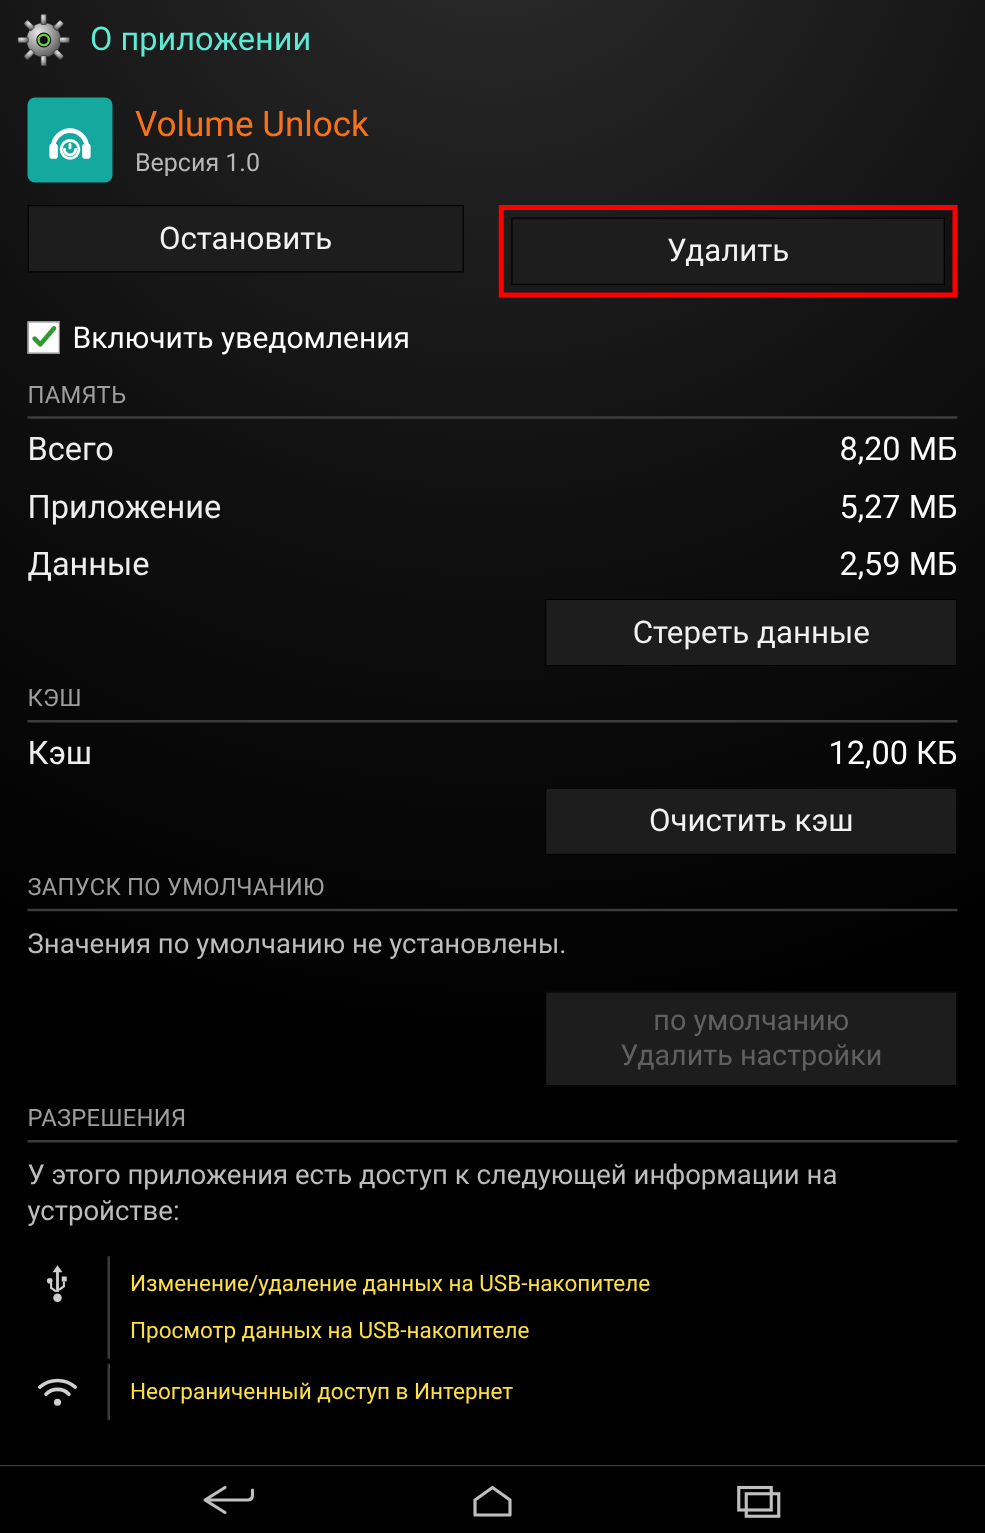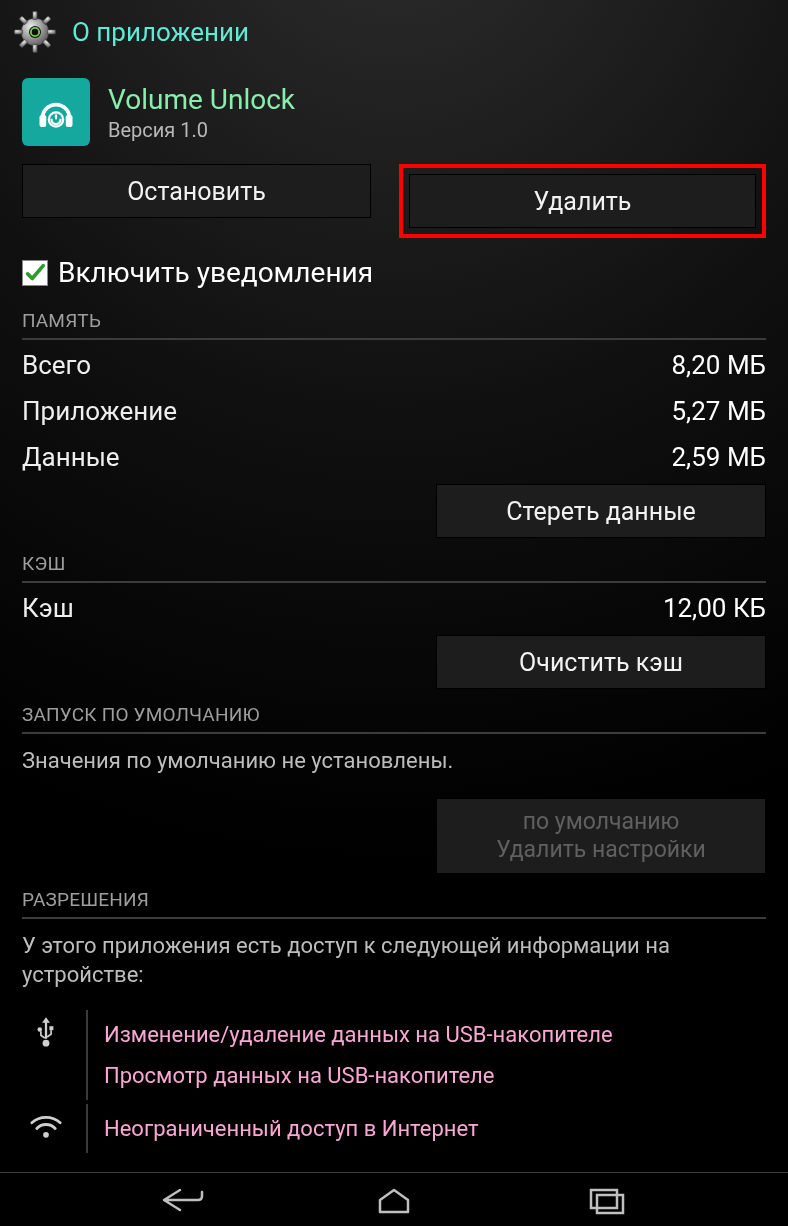--- a/index.html
+++ b/index.html
@@ -19,21 +19,21 @@
   .gear-icon svg { width:100%; height:100%; }
 
   .content { padding: 14px 22px 0 22px; }
 
   
   .apphdr { display:flex; align-items:center; gap:18px; margin-bottom:18px;}
   .appicon {
     width:68px; height:68px; border-radius:6px;
     background:#14a89e; display:flex; align-items:center; justify-content:center;
   }
-  .appname { font-size:28px; color:#86efac; }
+  .appname { font-size:28px; color:#f97316; }
   .appver  { font-size:20px; color:#b8b8b8; margin-top:2px;}
 
   
   .btnrow { display:flex; gap:28px; margin-bottom:18px;}
   .btn {
     flex:1; height:54px; background:#1d1d1d; border:1px solid #000;
     display:flex; align-items:center; justify-content:center;
     color:#f2f2f2; font-size:25px; cursor:pointer;
   }
   .btn.disabled { color:#606060; cursor:default;}
@@ -41,21 +41,21 @@
   .highlight-wrap { border:4px solid #ff0000; padding:6px; flex:1; display:flex;}
   .highlight-wrap .btn { flex:1; }
 
   
   .chkrow { display:flex; align-items:center; gap:10px; margin-bottom:20px;}
   .chkbox {
     width:26px; height:26px; background:#fff; border:1px solid #888;
     display:flex; align-items:center; justify-content:center;
   }
   .chkbox svg { width:22px; height:22px; }
-  .chklabel { font-size:28px; color:#fff;}
+  .chklabel { font-size:24px; color:#fff;}
 
   
   .section-head {
     font-size:19px; color:#9e9e9e; text-transform:uppercase;
     border-bottom:2px solid #3c3c3c; padding-bottom:6px; margin-top:10px;
     letter-spacing:0.2px;
   }
   .kv { display:flex; justify-content:space-between; font-size:26px; padding:10px 0 6px 0;}
   .kv .k { color:#eee;}
   .kv .v { color:#fff; white-space:nowrap;}
@@ -64,21 +64,21 @@
   .rightbtn-row { display:flex; justify-content:flex-end; margin:6px 0 14px 0;}
   .rightbtn-row .btn { flex:0 0 330px;}
   .rightbtn-row .btn.multiline { flex:0 0 330px;}
 
   
   .perm-block { display:flex; gap:16px; margin-top:4px;}
   .perm-block .icon-col { width:48px; display:flex; align-items:flex-start; justify-content:center; padding-top:6px;}
   .perm-block .icon-col svg { width:34px; height:34px; }
   .perm-block .divider { width:2px; background:#3a3a3a;}
   .perm-block .lines { flex:1; padding:4px 0;}
-  .perm-block .lines div { font-size:22px; color:#f9a8d4; padding:8px 0;}
+  .perm-block .lines div { font-size:18px; color:#fde047; padding:8px 0;}
 
   
   .navbar {
     position:absolute; left:0; right:0; bottom:0; height:54px;
     background:#000; border-top:1px solid #3a3a3a;
     display:flex; align-items:center; justify-content:space-evenly;
   }
   .navbar .navbtn { width:60px; height:40px; display:flex; align-items:center; justify-content:center; cursor:pointer;}
   .navbar svg { overflow:visible; }
 </style>

